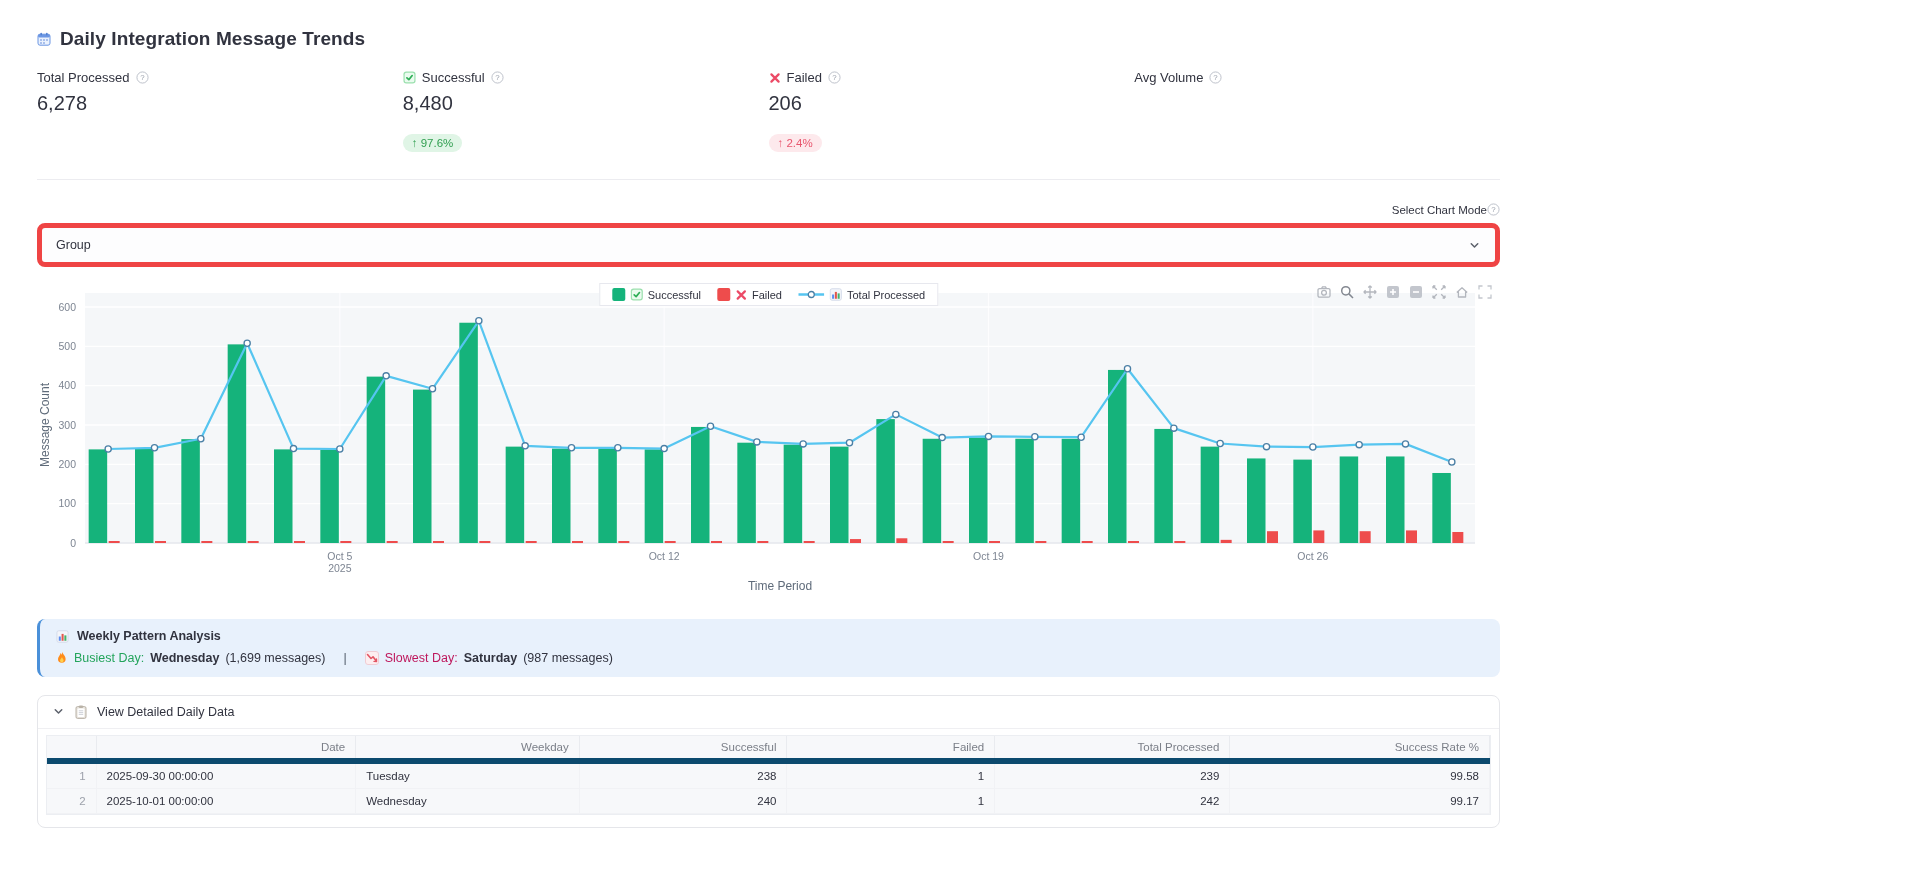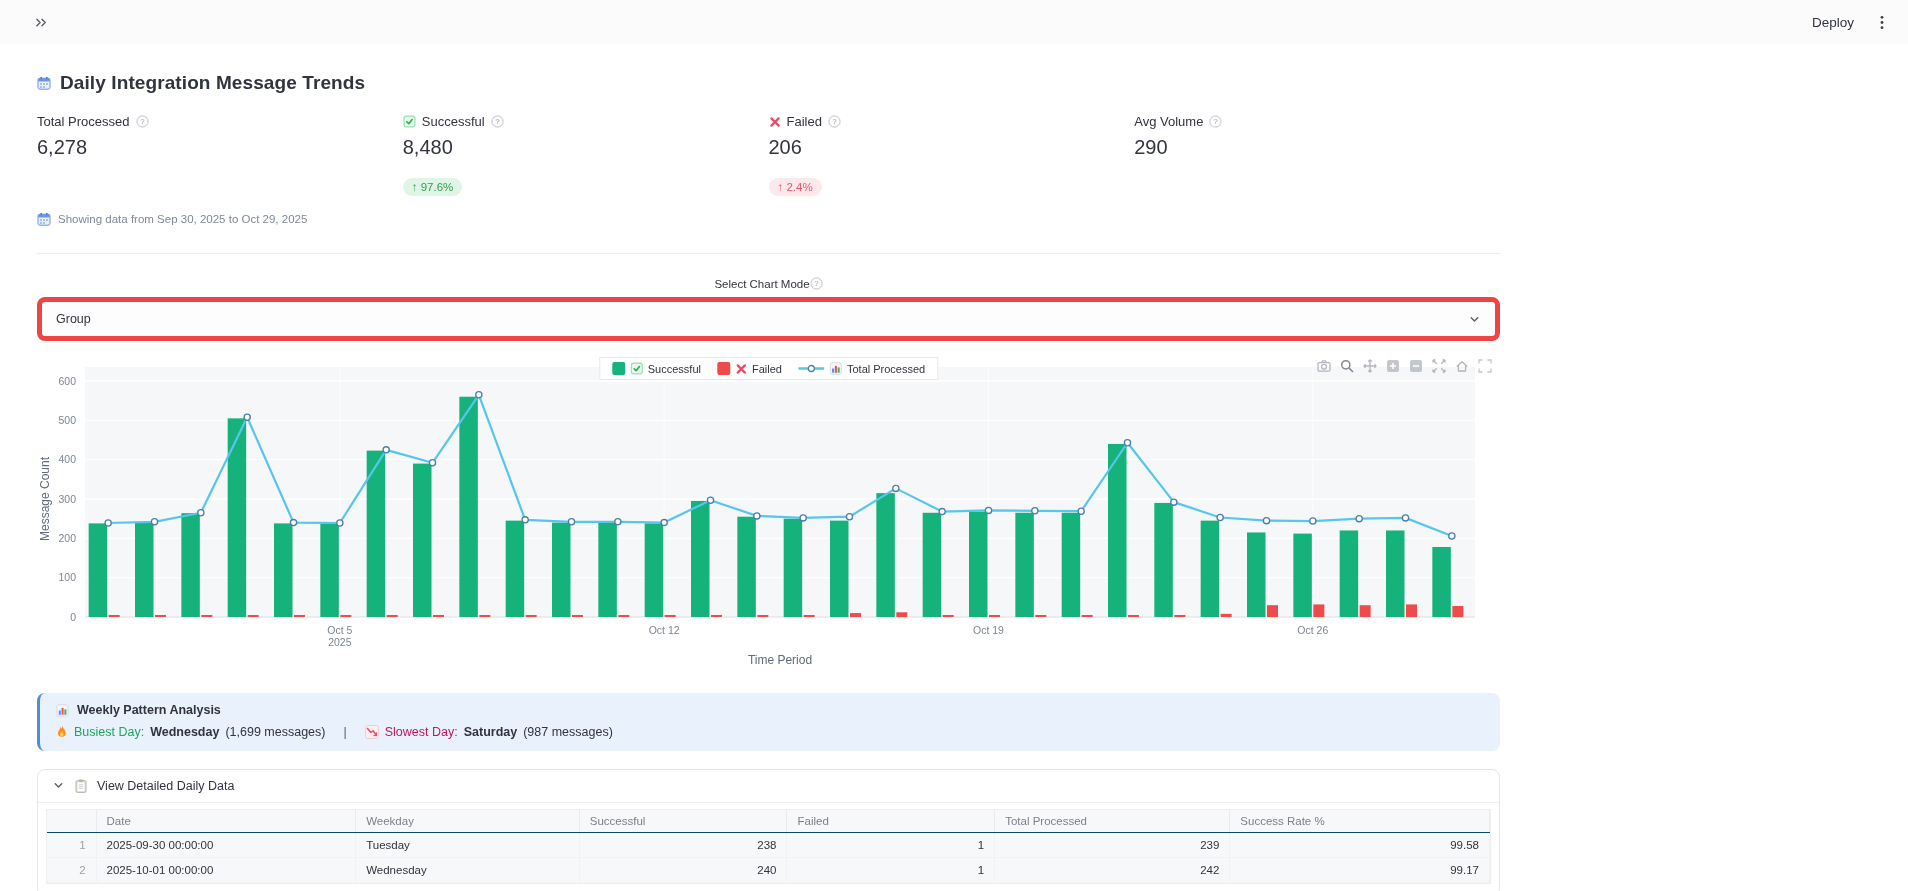--- a/index.html
+++ b/index.html
@@ -13,21 +13,21 @@
   .page-title{margin:10px 0 20px;}
   .metrics{display:flex;}
   .metric{width:366px;}
   .metric-label{display:flex;align-items:center;gap:6px;font-size:13px;}
   .metric-value{font-size:20px;margin-top:7px;}
   .pill{display:inline-flex;align-items:center;margin-top:19px;font-size:11.5px;padding:3px 9px;border-radius:11px;}
   .pill.up{background:#e0f5e6;color:#2f9e4f;}
   .pill.down{background:#fde9ec;color:#e8556d;}
   .caption{display:flex;align-items:center;gap:7px;color:#828796;font-size:11.5px;margin-top:16px;}
   hr.divider{border:none;border-top:1px solid #ececf0;margin:27px 0 23px;}
-  .select-label-row{display:flex;justify-content:center;align-items:center;font-size:11.5px;margin:12px 0 7px;}
+  .select-label-row{display:flex;justify-content:flex-end;align-items:center;font-size:11.5px;margin:12px 0 7px;}
   .selectbox{height:34px;border:5px solid #ef4444;border-radius:8px;background:#fdfdfe;display:flex;
     align-items:center;justify-content:space-between;padding:0 14px;font-size:12.5px;cursor:pointer;}
   .chart-wrap{position:relative;height:318px;margin-top:14px;}
   .legend{position:absolute;top:2px;left:50%;transform:translateX(-50%);display:flex;align-items:center;gap:16px;
     border:1px solid #e7e8ee;background:#fff;padding:4px 12px;font-size:11px;z-index:2;}
   .legend-item{display:flex;align-items:center;gap:5px;cursor:pointer;}
   .swatch{width:13px;height:13px;border-radius:2px;}
   .modebar{position:absolute;top:4px;right:8px;display:flex;gap:9px;align-items:center;z-index:2;}
   .mbtn{cursor:pointer;opacity:.85;display:inline-flex;}
   .infobox{margin-top:20px;background:#e8f1fc;border-left:3px solid #4a90d9;border-radius:8px;
@@ -35,47 +35,31 @@
   .info-title{font-weight:700;display:flex;align-items:center;gap:8px;}
   .info-line{margin-top:8px;display:flex;align-items:center;gap:6px;}
   .busiest{color:#23a45c;} .slowest{color:#be185d;}
   .dayname{font-weight:700;} .sep{margin:0 12px;color:#55606e;}
   .expander{margin-top:18px;border:1px solid #e5e6ea;border-radius:8px;overflow:hidden;}
   .exp-header{display:flex;align-items:flex-start;gap:10px;padding:9px 14px;font-size:12.5px;cursor:pointer;
     border-bottom:1px solid #efeff2;}
   .exp-body{padding:6px 8px 12px;}
   .tablewrap{border:1px solid #eceef2;}
   table{width:100%;border-collapse:collapse;font-size:11.5px;table-layout:fixed;}
-  th{background:#f7f8fa;color:#7b7f88;font-weight:400;text-align:left;padding:5px 10px;
-    border-right:1px solid #e9ebef;border-bottom:1px solid #0c4a6e;cursor:pointer;overflow:hidden;white-space:nowrap;}
+  th{background:#f7f8fa;color:#7b7f88;font-weight:400;text-align:right;padding:5px 10px;
+    border-right:1px solid #e9ebef;border-bottom:6px solid #0c4a6e;cursor:pointer;overflow:hidden;white-space:nowrap;}
   td{padding:6px 10px;border-right:1px solid #f1f2f5;border-bottom:1px solid #f1f2f5;color:#31333f;
     overflow:hidden;white-space:nowrap;}
   .num{text-align:right;} .idx{color:#9da1ab;text-align:right;}
   svg text{font-family:"Liberation Sans",sans-serif;}
 </style>
 </head>
 <body>
 
 <div>
-  <header class="topbar">
-    <span class="iconbtn" style="display: inline-flex; align-items: center;">
-        <svg xmlns="http://www.w3.org/2000/svg" width="15" height="13" viewBox="0 0 16 14">
-          <path d="M3 3.5 L6.5 7 L3 10.5 M8.5 3.5 L12 7 L8.5 10.5" fill="none" stroke="#585c64" stroke-width="1.5" stroke-linecap="round" stroke-linejoin="round"></path>
-        </svg>
-      </span>
-    <span class="spacer"></span>
-    <button class="deploy">Deploy</button>
-    <span class="iconbtn" style="display: inline-flex; align-items: center;">
-        <svg xmlns="http://www.w3.org/2000/svg" width="4" height="15" viewBox="0 0 4 16">
-          <circle cx="2" cy="2.5" r="1.5" fill="#3d4149"></circle>
-          <circle cx="2" cy="8" r="1.5" fill="#3d4149"></circle>
-          <circle cx="2" cy="13.5" r="1.5" fill="#3d4149"></circle>
-        </svg>
-      </span>
-  </header>
 
   <main class="content">
 
     <div class="h-row page-title">
       <span style="display: inline-flex; align-items: center;">
           <svg xmlns="http://www.w3.org/2000/svg" width="14" height="14" viewBox="0 0 14 14">
             <rect x="1" y="2.2" width="12" height="11" rx="2" fill="#eaf1fd" stroke="#6b96e3"></rect>
             <rect x="1" y="2.2" width="12" height="3.2" rx="1.6" fill="#6b96e3"></rect>
             <rect x="3.4" y="0.8" width="1.6" height="2.6" rx="0.8" fill="#4f7fd0"></rect>
             <rect x="9" y="0.8" width="1.6" height="2.6" rx="0.8" fill="#4f7fd0"></rect>
@@ -145,42 +129,23 @@
       <div class="metric">
         <div class="metric-label">
           <span>Avg Volume</span>
           <span style="display: inline-flex; align-items: center;">
               <svg xmlns="http://www.w3.org/2000/svg" width="13" height="13" viewBox="0 0 14 14">
                 <circle cx="7" cy="7" r="6" fill="none" stroke="#b9bdc7"></circle>
                 <text x="7" y="10" font-size="8.5" text-anchor="middle" fill="#9aa0ab">?</text>
               </svg>
             </span>
         </div>
-        <div class="metric-value">290</div>
-      </div>
-    </div>
-
-    <div class="caption">
-      <span style="display: inline-flex; align-items: center;">
-          <svg xmlns="http://www.w3.org/2000/svg" width="14" height="14" viewBox="0 0 14 14">
-            <rect x="1" y="2.2" width="12" height="11" rx="2" fill="#eaf1fd" stroke="#6b96e3"></rect>
-            <rect x="1" y="2.2" width="12" height="3.2" rx="1.6" fill="#6b96e3"></rect>
-            <rect x="3.4" y="0.8" width="1.6" height="2.6" rx="0.8" fill="#4f7fd0"></rect>
-            <rect x="9" y="0.8" width="1.6" height="2.6" rx="0.8" fill="#4f7fd0"></rect>
-            <g fill="#a9c0ec">
-              <rect x="3" y="7" width="2" height="2"></rect>
-              <rect x="6" y="7" width="2" height="2"></rect>
-              <rect x="9" y="7" width="2" height="2"></rect>
-              <rect x="3" y="10" width="2" height="2"></rect>
-              <rect x="6" y="10" width="2" height="2"></rect>
-            </g>
-          </svg>
-        </span>
-      <span>Showing data from Sep 30, 2025 to Oct 29, 2025</span>
-    </div>
+      </div>
+    </div>
+
 
     <hr class="divider">
 
 
     <div class="select-label-row">
       <span>Select Chart Mode</span>
       <span style="display: inline-flex; align-items: center;">
           <svg xmlns="http://www.w3.org/2000/svg" width="13" height="13" viewBox="0 0 14 14">
             <circle cx="7" cy="7" r="6" fill="none" stroke="#b9bdc7"></circle>
             <text x="7" y="10" font-size="8.5" text-anchor="middle" fill="#9aa0ab">?</text>

